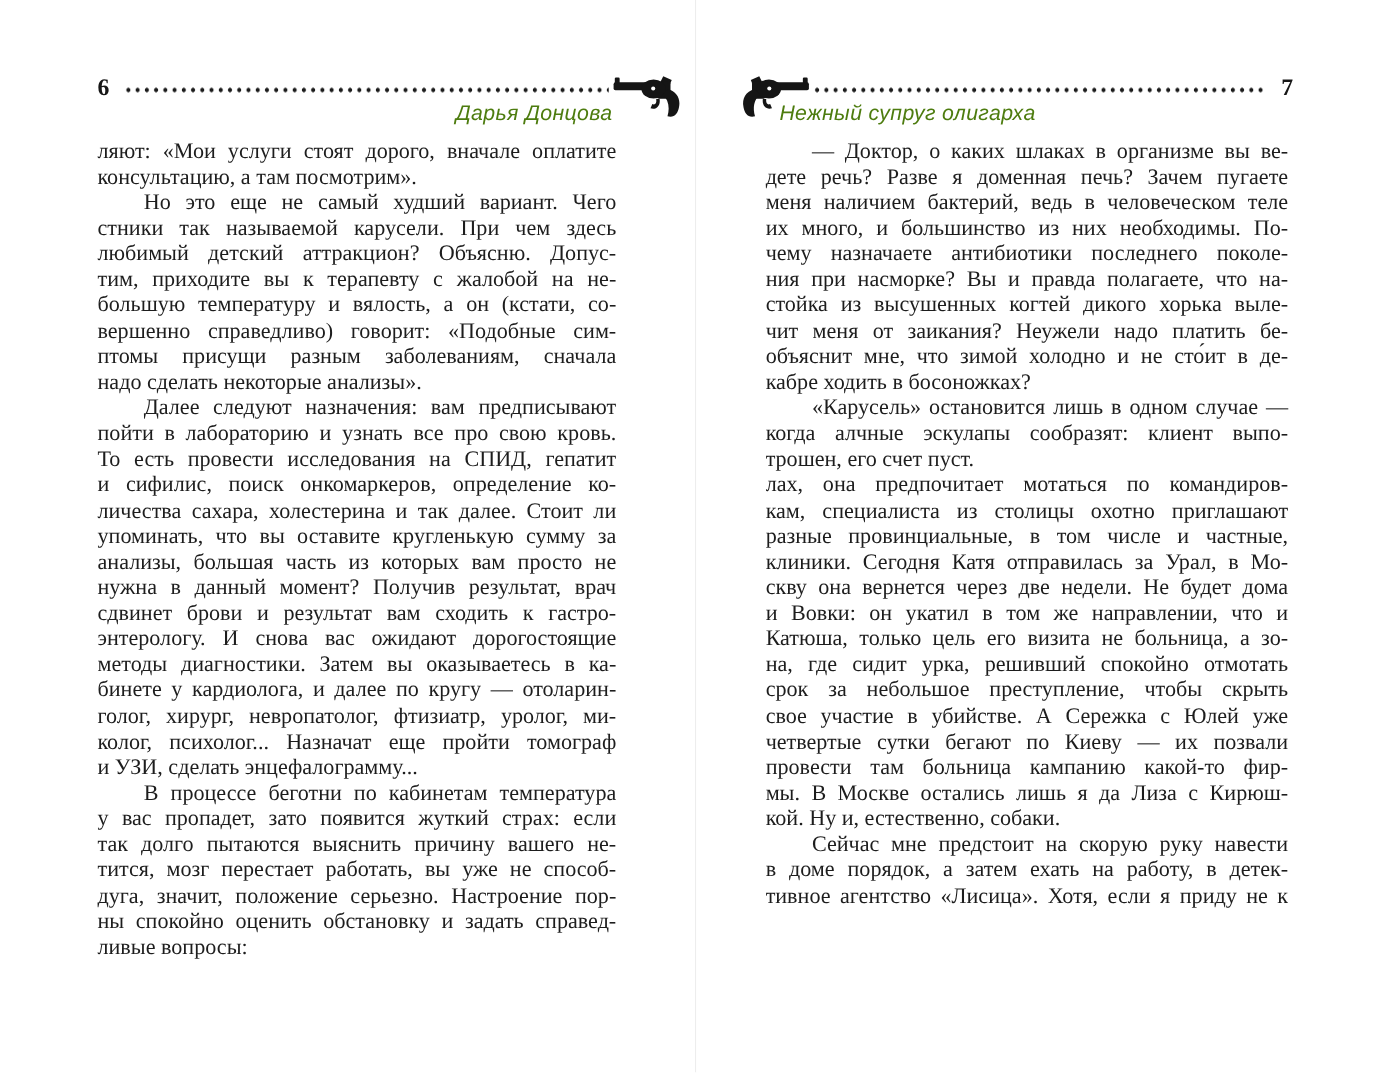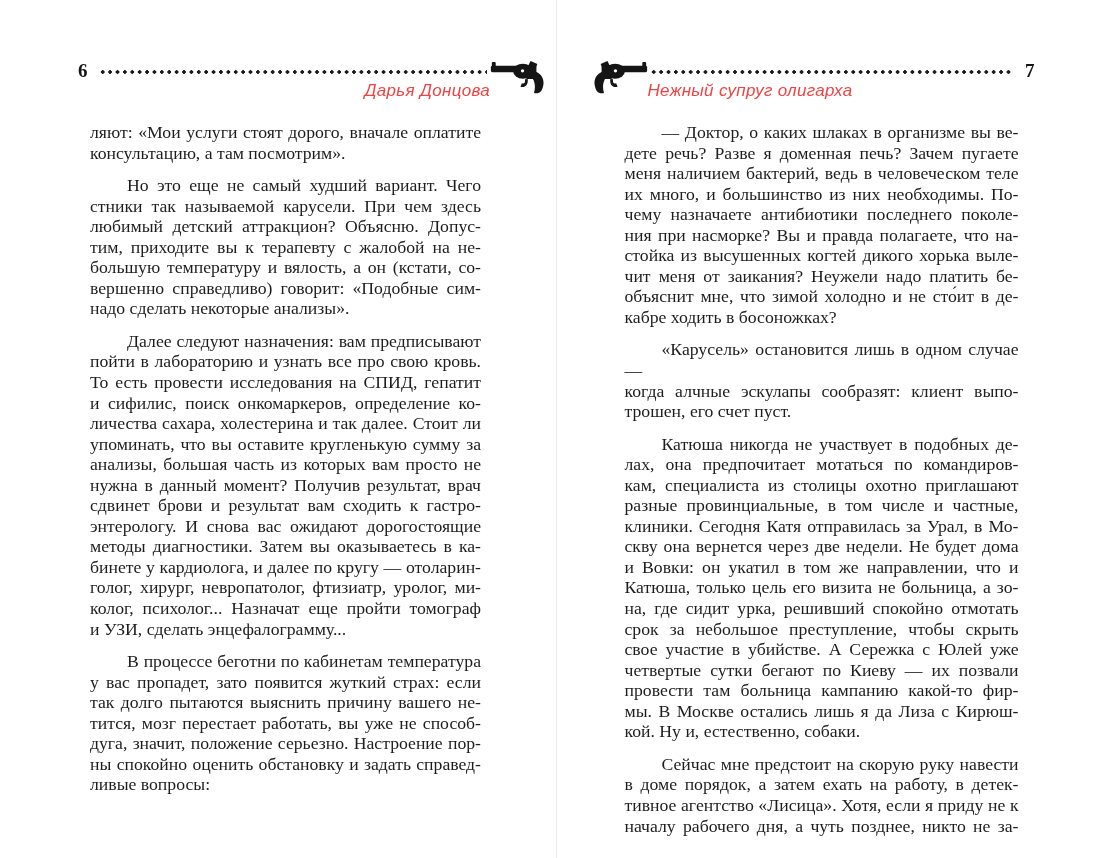--- a/index.html
+++ b/index.html
@@ -27,30 +27,30 @@
     background-image:radial-gradient(circle, #1b1b1b 1.55px, transparent 1.9px);
     background-size:7.4px 4px;background-repeat:repeat-x;background-position:left center;
   }
   .hl .dotted-rule{left:21px;right:58px;}
   .hr .dotted-rule{left:58px;right:24px;}
   .gun{position:absolute;top:-5px;width:62px;height:40px;}
   .hl .gun{right:-4px;transform:scaleX(-1);}
   .hr .gun{left:-3px;}
   .running-head{
     position:absolute;top:19px;font-family:"Liberation Sans", sans-serif;
-    font-style:italic;font-size:17px;letter-spacing:.3px;color:#ef4444;white-space:nowrap;
+    font-style:italic;font-size:17px;letter-spacing:.3px;color:#4d7c0f;white-space:nowrap;
   }
   .hl .running-head{right:55px;}
-  .hr .running-head{left:32px;margin-left:24px;}
+  .hr .running-head{left:32px;}
 
   
   .body-text{position:absolute;top:110px;font-size:17.7px;line-height:20.55px;}
   .page.left  .body-text{left:78px;width:415px;}
   .page.right .body-text{left:56px;width:418px;}
-  .paragraph{margin:12px;}
+  .paragraph{margin:0;}
   .text-line{
     text-align:justify;text-align-last:justify;white-space:normal;
     min-height:20.55px;
   }
   .text-line.line-last{text-align-last:left;}
   .text-line.indent{text-indent:37px;}
 </style>
 </head>
 <body>
 
@@ -87,20 +87,21 @@
           <div class="text-line">ляют: «Мои услуги стоят дорого, вначале оплатите</div>
           <div class="text-line line-last">консультацию, а там посмотрим».</div>
         </div>
         <div class="paragraph">
           <div class="text-line indent">Но это еще не самый худший вариант. Чего</div>
           <div class="text-line">стники так называемой карусели. При чем здесь</div>
           <div class="text-line">любимый детский аттракцион? Объясню. Допус-</div>
           <div class="text-line">тим, приходите вы к терапевту с жалобой на не-</div>
           <div class="text-line">большую температуру и вялость, а он (кстати, со-</div>
           <div class="text-line">вершенно справедливо) говорит: «Подобные сим-</div>
+          <div class="text-line">птомы присущи разным заболеваниям, сначала</div>
           <div class="text-line line-last">надо сделать некоторые анализы».</div>
         </div>
         <div class="paragraph">
           <div class="text-line indent">Далее следуют назначения: вам предписывают</div>
           <div class="text-line">пойти в лабораторию и узнать все про свою кровь.</div>
           <div class="text-line">То есть провести исследования на СПИД, гепатит</div>
           <div class="text-line">и сифилис, поиск онкомаркеров, определение ко-</div>
           <div class="text-line">личества сахара, холестерина и так далее. Стоит ли</div>
           <div class="text-line">упоминать, что вы оставите кругленькую сумму за</div>
           <div class="text-line">анализы, большая часть из которых вам просто не</div>
@@ -148,38 +149,36 @@
           <div class="text-line">чит меня от заикания? Неужели надо платить бе-</div>
           <div class="text-line">объяснит мне, что зимой холодно и не сто́ит в де-</div>
           <div class="text-line line-last">кабре ходить в босоножках?</div>
         </div>
         <div class="paragraph">
           <div class="text-line indent">«Карусель» остановится лишь в одном случае —</div>
           <div class="text-line">когда алчные эскулапы сообразят: клиент выпо-</div>
           <div class="text-line line-last">трошен, его счет пуст.</div>
         </div>
         <div class="paragraph">
-          <div class="text-line indent">Катюша никогда не участвует в подобных де-</div>
           <div class="text-line">лах, она предпочитает мотаться по командиров-</div>
           <div class="text-line">кам, специалиста из столицы охотно приглашают</div>
           <div class="text-line">разные провинциальные, в том числе и частные,</div>
           <div class="text-line">клиники. Сегодня Катя отправилась за Урал, в Мо-</div>
           <div class="text-line">скву она вернется через две недели. Не будет дома</div>
           <div class="text-line">и Вовки: он укатил в том же направлении, что и</div>
           <div class="text-line">Катюша, только цель его визита не больница, а зо-</div>
           <div class="text-line">на, где сидит урка, решивший спокойно отмотать</div>
           <div class="text-line">срок за небольшое преступление, чтобы скрыть</div>
           <div class="text-line">свое участие в убийстве. А Сережка с Юлей уже</div>
           <div class="text-line">четвертые сутки бегают по Киеву — их позвали</div>
           <div class="text-line">провести там больница кампанию какой-то фир-</div>
           <div class="text-line">мы. В Москве остались лишь я да Лиза с Кирюш-</div>
           <div class="text-line line-last">кой. Ну и, естественно, собаки.</div>
         </div>
         <div class="paragraph">
           <div class="text-line indent">Сейчас мне предстоит на скорую руку навести</div>
           <div class="text-line">в доме порядок, а затем ехать на работу, в детек-</div>
           <div class="text-line">тивное агентство «Лисица». Хотя, если я приду не к</div>
-          <div class="text-line">началу рабочего дня, а чуть позднее, никто не за-</div>
         </div>
       </div>
   </div>
 
 </div>
 
 </body></html>

